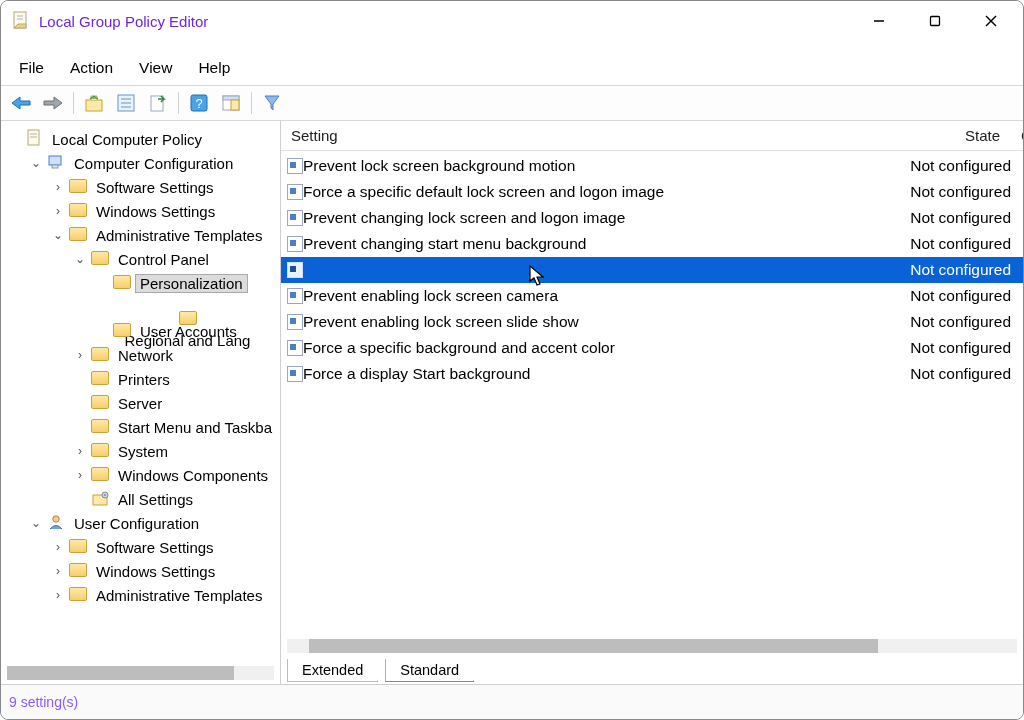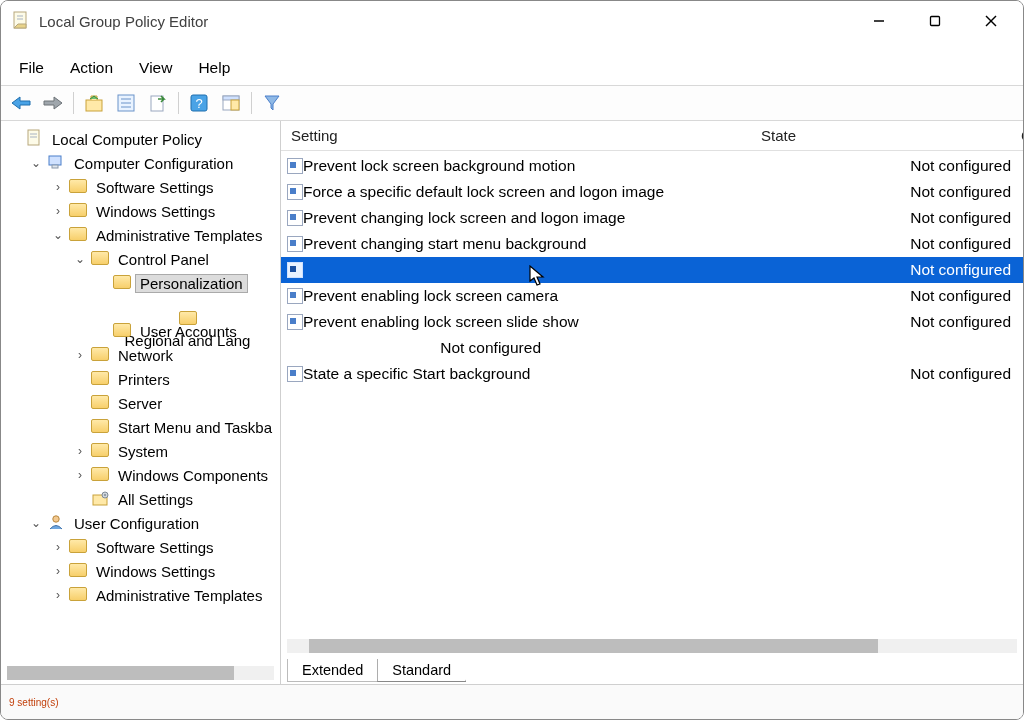--- a/index.html
+++ b/index.html
@@ -23,21 +23,21 @@
     height: 40px;
     display: flex;
     align-items: center;
     padding: 0 4px 0 10px;
     background: #fff;
   }
   .titlebar .app-icon {
     width: 20px; height: 20px;
     margin-right: 8px;
   }
-  .titlebar .title { font-size: 15px; color: #404040; }
+  .titlebar .title { font-size: 15px; color: #6d28d9; }
   .titlebar .spacer { flex: 1; }
   .win-btn {
     width: 56px; height: 40px;
     display: flex; align-items: center; justify-content: center;
     font-size: 16px;
   }
 
   
   .menubar {
     display: flex;
@@ -131,21 +131,21 @@
     font-size: 15px;
     color: #222;
     border-bottom: 1px solid #e0e0e0;
     background: #fff;
   }
   .list-header .col {
     padding: 6px 10px;
     border-right: 1px solid transparent;
   }
   .col-setting { flex: 0 0 470px; }
-  .col-state   { flex: 0 0 260px; text-align: left; }
+  .col-state   { flex: 0 0 260px; text-align: right; }
   .col-comment { flex: 1; text-align: right; }
 
   .list-body {
     flex: 1;
     overflow: hidden;
     font-size: 15.5px;
     padding-top: 2px;
   }
   .list-row {
     display: flex;
@@ -208,32 +208,33 @@
     border-top: none;
     background: #fff;
     position: relative;
     margin-right: -1px;
     clip-path: polygon(0 0, calc(100% - 10px) 0, 100% 100%, 0 100%);
   }
   .tab.active {
     background: #fff;
     border-color: #888;
     z-index: 2;
+    margin-left: 8px;
   }
 
   
   .statusbar {
     height: 28px;
     border-top: 1px solid #cfcfcf;
     background: #fafafa;
     display: flex;
     align-items: center;
     padding: 17px 8px;
-    font-size: 10px;
-    color: #c2410c;
+    font-size: 14px;
+    color: #8b5cf6;
   }
 
   
   .cursor {
     position: absolute;
     left: 529px; top: 265px;
     pointer-events: none;
     z-index: 100;
   }
 </style>
@@ -504,26 +505,30 @@
           <div class="c-state">Not configured</div>
         </div>
         <div class="list-row">
           <div class="c-setting">
             <span class="policy-ic"></span>
             <span>Prevent enabling lock screen slide show</span>
           </div>
           <div class="c-state">Not configured</div>
         </div>
         <div class="list-row">
-          <div class="c-state">Not configured</div>
-        </div>
-        <div class="list-row">
-          <div class="c-setting">
-            <span class="policy-ic"></span>
-            <span>State a specific Start background</span>
+          <div class="c-setting">
+            <span class="policy-ic"></span>
+            <span>Force a specific background and accent color</span>
+          </div>
+          <div class="c-state">Not configured</div>
+        </div>
+        <div class="list-row">
+          <div class="c-setting">
+            <span class="policy-ic"></span>
+            <span>Force a display Start background</span>
           </div>
           <div class="c-state">Not configured</div>
         </div>
       </div>
     <div class="right-scroll">
       <div class="thumb"></div>
     </div>
     <div class="tabs">
       <div class="tab">Extended</div>
       <div class="tab active">Standard</div>

